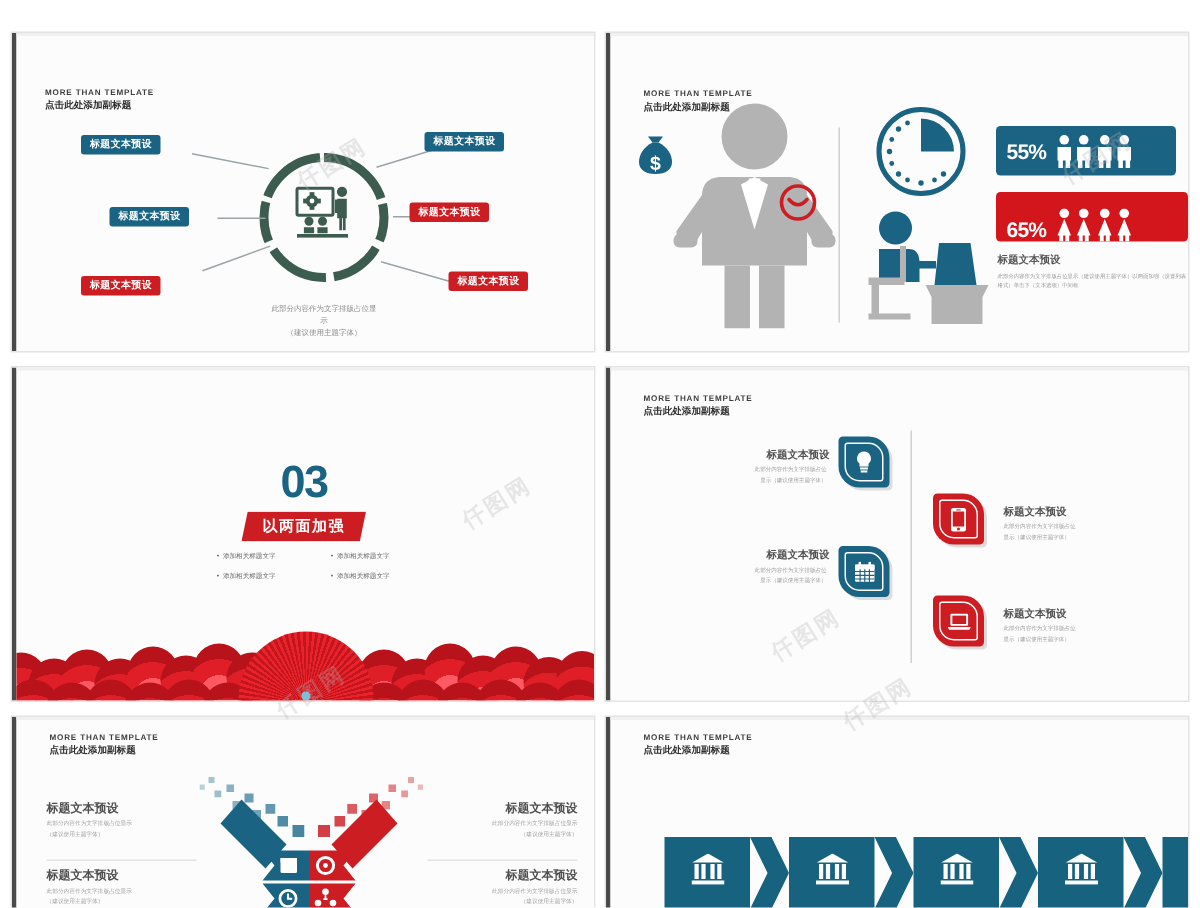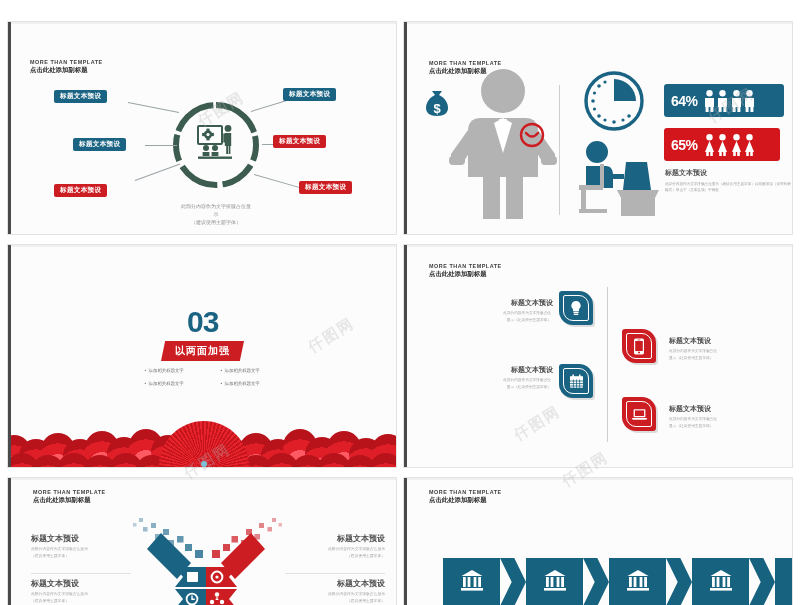--- a/index.html
+++ b/index.html
@@ -219,21 +219,21 @@
         <rect x="8" y="47" width="5" height="25" fill="#b3b3b3"></rect>
         <rect x="6" y="45" width="24" height="5" fill="#b3b3b3"></rect>
         <path d="M27 24h4v24h-4z" fill="#b3b3b3"></path>
         <rect x="6" y="69" width="28" height="4" fill="#b3b3b3"></rect>
         <path d="M53 22 L74 22 L78 50 L50 50 Z" fill="#1a6383"></path>
         <path d="M44 50h42l-4 8H48z" fill="#b3b3b3"></path>
         <path d="M48 58h34v18H48z" fill="#b3b3b3"></path>
       </svg>
 
       <div class="pctbar blue" style="left:257px; top:62px; width:120px; height:33px;">
-        <span class="num">64%</span>
+        <span class="num">55%</span>
         <span class="peeps">
           <svg width="11" height="22" viewBox="0 0 11 22">
               <circle cx="5.5" cy="3.2" r="3.2" fill="#fff"></circle>
               <path d="M1 8h9v9H1z" fill="#fff"></path>
               <rect x="1.6" y="16" width="3" height="6" fill="#fff"></rect>
               <rect x="6.4" y="16" width="3" height="6" fill="#fff"></rect>
             </svg>
           <svg width="11" height="22" viewBox="0 0 11 22">
               <circle cx="5.5" cy="3.2" r="3.2" fill="#fff"></circle>
               <path d="M1 8h9v9H1z" fill="#fff"></path>
@@ -248,21 +248,21 @@
             </svg>
           <svg width="11" height="22" viewBox="0 0 11 22">
               <circle cx="5.5" cy="3.2" r="3.2" fill="#fff"></circle>
               <path d="M1 8h9v9H1z" fill="#fff"></path>
               <rect x="1.6" y="16" width="3" height="6" fill="#fff"></rect>
               <rect x="6.4" y="16" width="3" height="6" fill="#fff"></rect>
             </svg>
         </span>
       </div>
 
-      <div class="pctbar red" style="left:257px; top:106px; width:116px; height:33px;">
+      <div class="pctbar red" style="left:257px; top:106px; width:128px; height:33px;align-items:flex-end;">
         <span class="num">65%</span>
         <span class="peeps">
           <svg width="11" height="22" viewBox="0 0 11 22">
               <circle cx="5.5" cy="3.2" r="3.2" fill="#fff"></circle>
               <path d="M5.5 7 L10 18 H1 Z" fill="#fff"></path>
               <rect x="2.2" y="17" width="2.6" height="5" fill="#fff"></rect>
               <rect x="6.2" y="17" width="2.6" height="5" fill="#fff"></rect>
             </svg>
           <svg width="11" height="22" viewBox="0 0 11 22">
               <circle cx="5.5" cy="3.2" r="3.2" fill="#fff"></circle>

